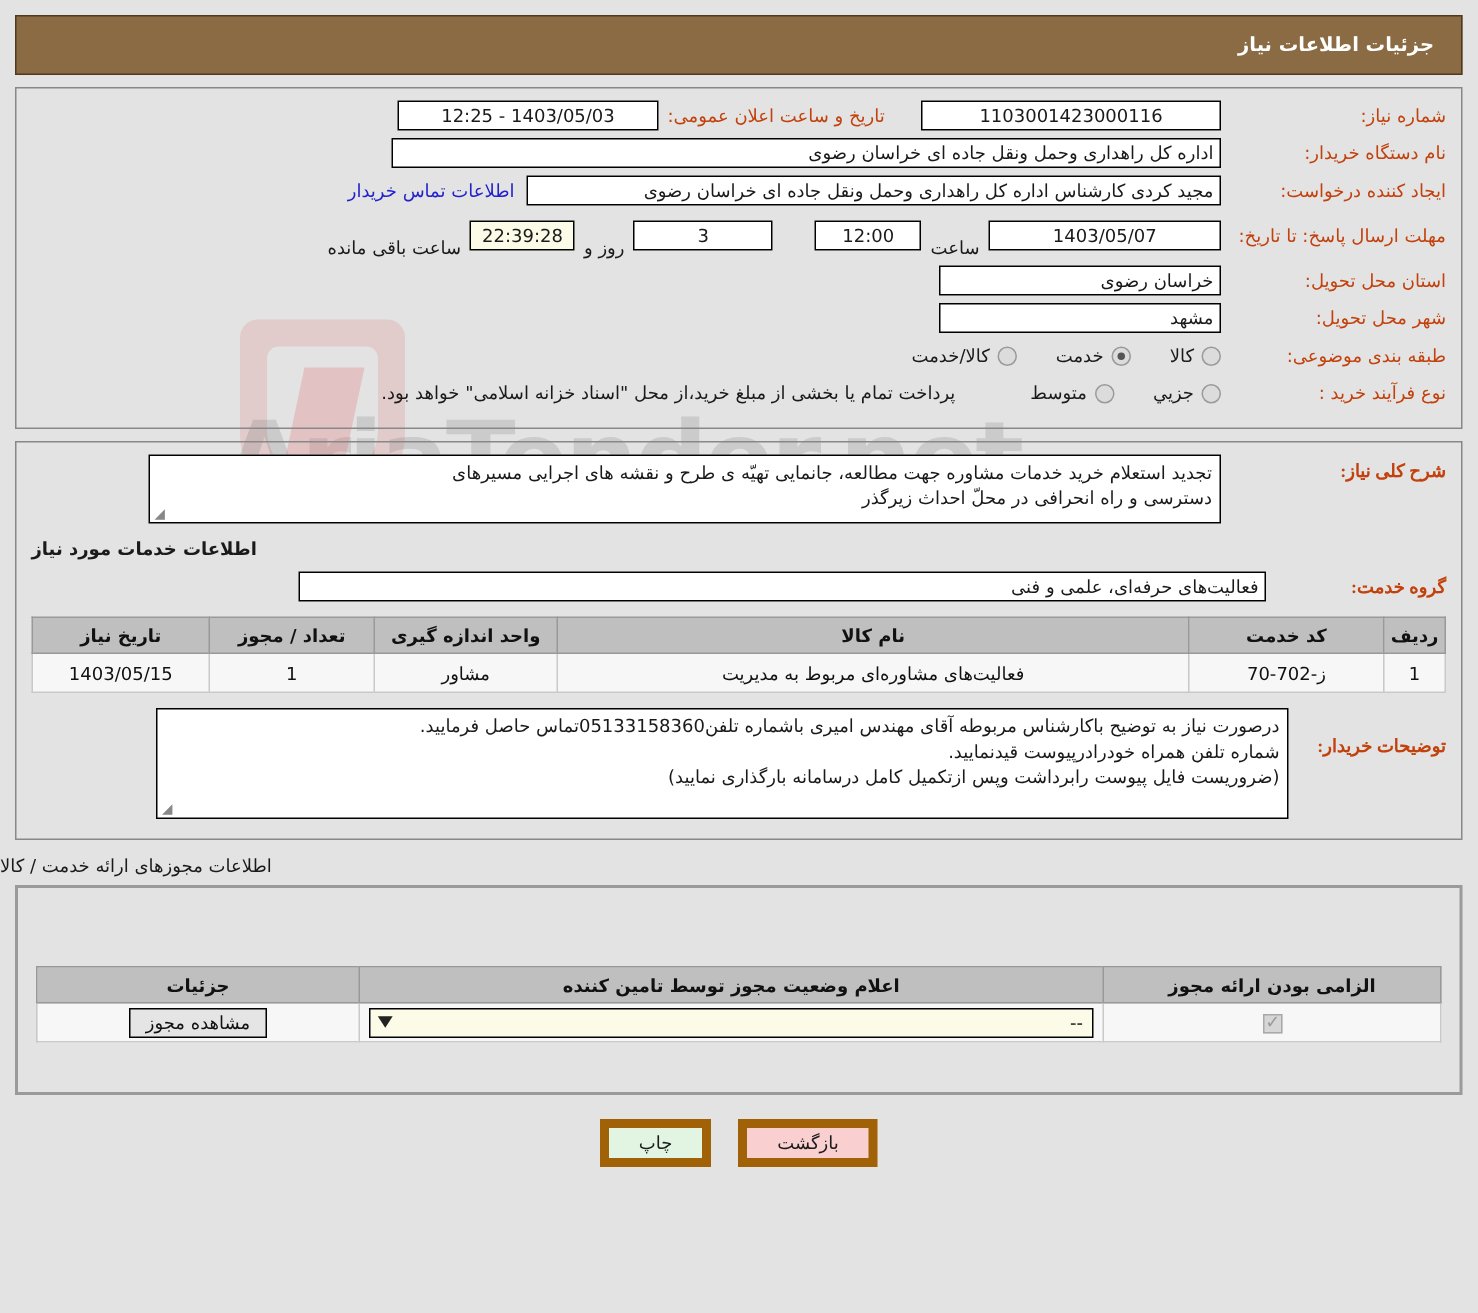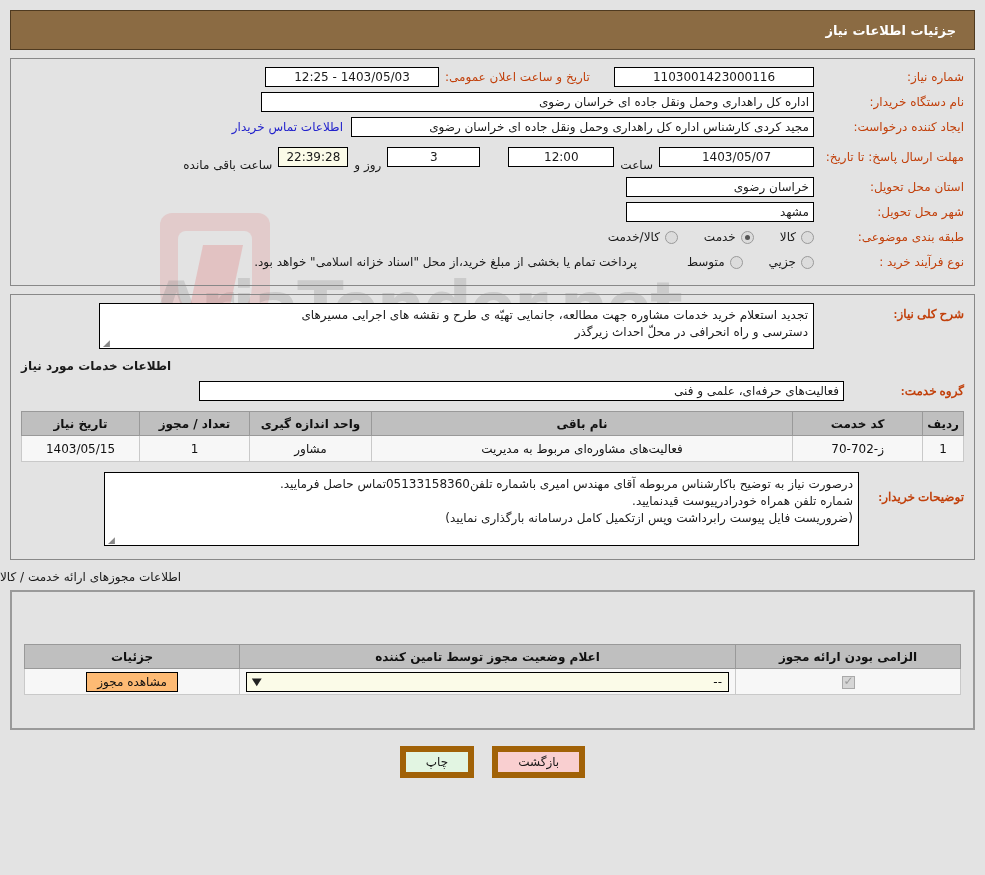--- a/index.html
+++ b/index.html
@@ -243,21 +243,21 @@
     justify-content: space-between;
     width: 100%;
   }
   .select-box .chev {
     font-size: 10px;
     color: #222;
     transform: scaleX(1.3);
   }
   .mini-btn {
     border: 1px solid #000;
-    background: #fdba74;
+    background: #e5e5e5;
     font-size: 12px;
     padding: 2px 10px;
     display: inline-block;
     cursor: pointer;
   }
   .chk {
     width: 13px; height: 13px;
     border: 1px solid #a9a9a9;
     background: #d6d6d6;
     display: inline-block;
@@ -324,21 +324,21 @@
     <div class="row">
       <div class="lbl w-right">ایجاد کننده درخواست:</div>
       <div class="fld right" style="width:463px">مجید کردی کارشناس اداره کل راهداری وحمل ونقل جاده ای خراسان رضوی</div>
       <div class="link">اطلاعات تماس خریدار</div>
     </div>
 
     <div class="row">
       <div class="lbl w-right" style="line-height:14px;white-space:normal">مهلت ارسال پاسخ: تا تاریخ:</div>
       <div class="fld" style="width:155px">1403/05/07</div>
       <div class="spacer-lbl">ساعت</div>
-      <div class="fld" style="width:106px">12:00</div>
+      <div class="fld" style="width:71px">12:00</div>
       <div style="width:28px"></div>
       <div class="fld" style="width:93px">3</div>
       <div class="spacer-lbl">روز و</div>
       <div class="fld yellow" style="width:70px">22:39:28</div>
       <div class="spacer-lbl">ساعت باقی مانده</div>
     </div>
 
     <div class="row">
       <div class="lbl w-right">استان محل تحویل:</div>
       <div class="fld right" style="width:188px">خراسان رضوی</div>
@@ -397,21 +397,21 @@
       <div class="lbl bold" style="width:120px;padding-left:8px">گروه خدمت:</div>
       <div class="fld right" style="width:645px">فعالیت‌های حرفه‌ای، علمی و فنی</div>
     </div>
 
     <div style="margin-top:10px">
       <table class="grid">
         <thead>
           <tr>
             <th style="width:28px">ردیف</th>
             <th style="width:130px">کد خدمت</th>
-            <th>نام باقی</th>
+            <th>نام کالا</th>
             <th style="width:122px">واحد اندازه گیری</th>
             <th style="width:110px">تعداد / مجوز</th>
             <th style="width:118px">تاریخ نیاز</th>
           </tr>
         </thead>
         <tbody>
           <tr>
             <td>1</td>
             <td>ز-702-70</td>
             <td>فعالیت‌های مشاوره‌ای مربوط به مدیریت</td>

